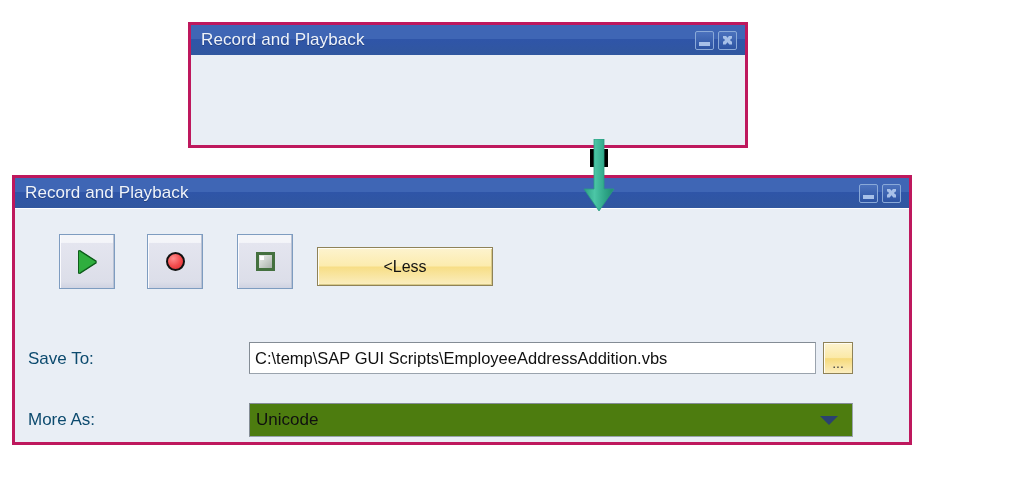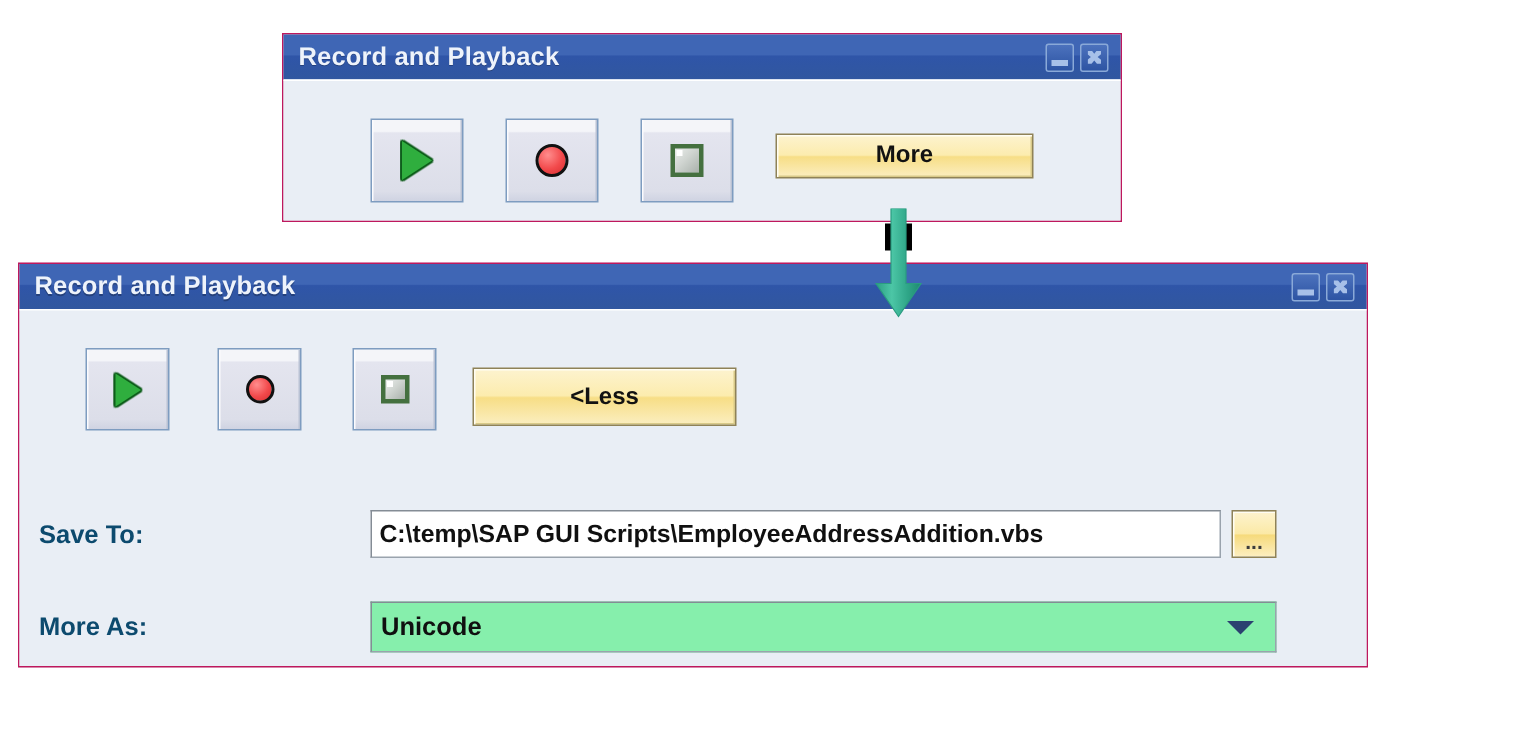--- a/index.html
+++ b/index.html
@@ -12,23 +12,22 @@
     height: 502px;
     position: relative;
     font-family: "Liberation Sans", sans-serif;
     overflow: hidden;
   }
 
   
   .window {
     position: absolute;
     background: #e9eef5;
-    border: 1px solid #be185d;
-    box-sizing: border-box;
-    font-weight: bold;
+    border: 3px solid #be185d;
+    box-sizing: border-box;
   }
   .titlebar {
     height: 30px;
     background: linear-gradient(to bottom,
                 #3f66b5 0%, #3f66b5 45%,
                 #2f55a8 48%, #31579f 100%);
     display: flex;
     align-items: center;
     padding: 0 4px 0 10px;
     box-sizing: border-box;
@@ -186,21 +185,21 @@
     box-shadow: inset 1px 1px 0 #fffdf3;
     display: flex;
     align-items: flex-end;
     justify-content: center;
     font-size: 14px;
     color: #3c3c3c;
     padding-bottom: 2px;
   }
   .combo {
     position: absolute;
-    background: #86efac;
+    background: #4d7c0f;
     border: 1px solid #9aa3ad;
     border-top-color: #848c95;
     border-left-color: #848c95;
     box-sizing: border-box;
     display: flex;
     align-items: center;
     padding-left: 6px;
     font-size: 17px;
     color: #101010;
   }
@@ -241,38 +240,20 @@
 <div class="window" id="win-collapsed" style="left:188px; top:22px; width:560px; height:126px;">
 
   <div class="titlebar">
     <div class="titlebar-text">Record and Playback</div>
     <div class="title-buttons">
       <div class="tbtn min"></div>
       <div class="tbtn close"></div>
     </div>
   </div>
 
-  <div class="client">
-
-    <div class="iconbtn" style="left:58px; top:25px; width:62px; height:56px;">
-      <span class="ico-play"></span>
-    </div>
-
-    <div class="iconbtn" style="left:148px; top:25px; width:62px; height:56px;">
-      <span class="ico-record"></span>
-    </div>
-
-    <div class="iconbtn" style="left:238px; top:25px; width:62px; height:56px;">
-      <span class="ico-stop"></span>
-    </div>
-
-    <div class="goldbtn" style="left:328px; top:35px; width:172px; height:30px;">
-      <span>More</span>
-    </div>
-  </div>
 </div>
 
 <div class="gap-block"></div>
 
 <div class="window" id="win-expanded" style="left:12px; top:175px; width:900px; height:270px;">
 
   <div class="titlebar">
     <div class="titlebar-text">Record and Playback</div>
     <div class="title-buttons">
       <div class="tbtn min"></div>

